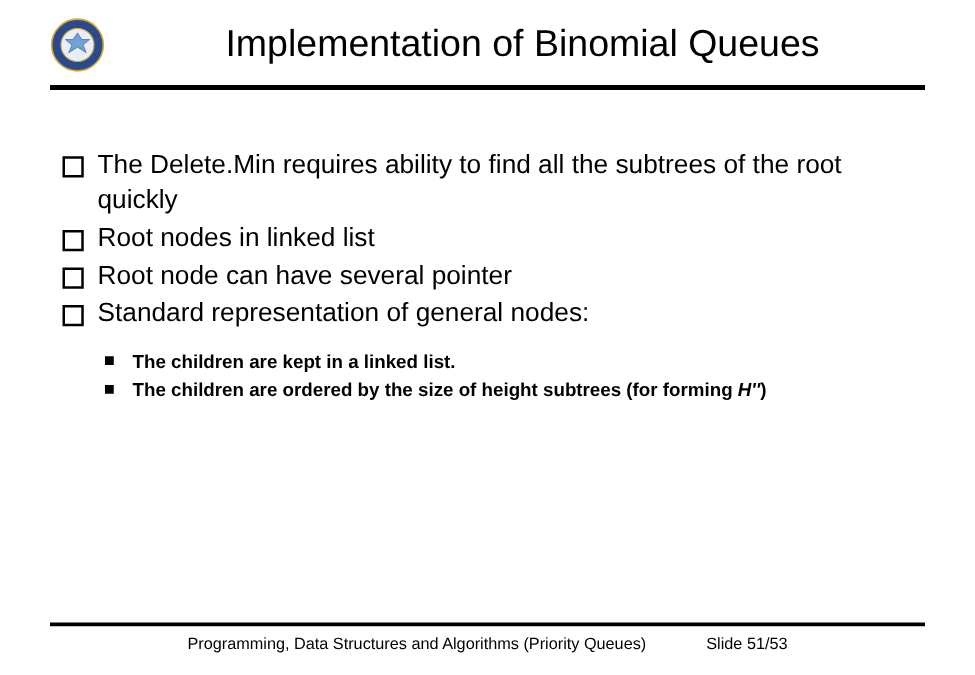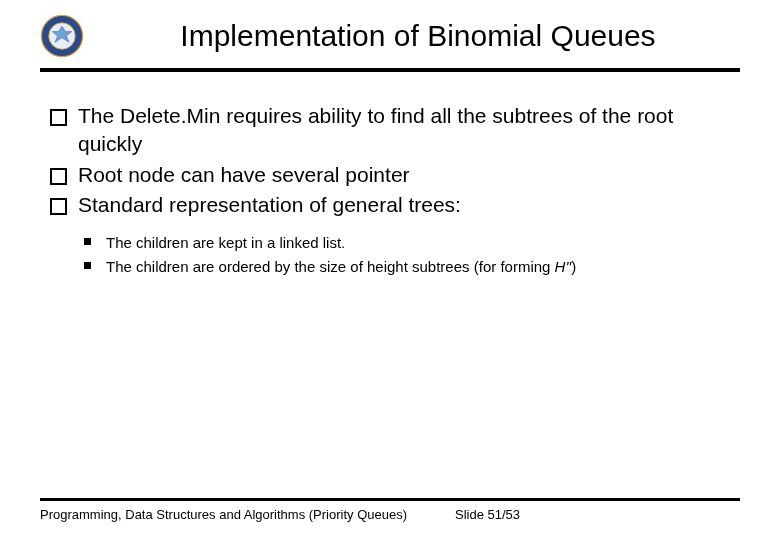--- a/index.html
+++ b/index.html
@@ -33,20 +33,21 @@
   .rule-top {
     margin: 10px 40px 0 40px;
     border: 0;
     border-top: 4px solid #000;
   }
   .content {
     padding: 30px 44px 0 44px;
   }
   ul.main {
     list-style: none;
+    margin-top: 16px;
   }
   ul.main > li {
     position: relative;
     padding-left: 34px;
     font-size: 21px;
     line-height: 1.35;
     color: #000;
     margin-bottom: 2px;
   }
   ul.main > li::before {
@@ -61,21 +62,21 @@
   }
   ul.sub {
     list-style: none;
     margin-top: 12px;
     margin-left: 34px;
   }
   ul.sub > li {
     position: relative;
     padding-left: 28px;
     font-size: 15px;
-    font-weight: normal;
+    font-weight: bold;
     line-height: 1.55;
     color: #000;
   }
   ul.sub > li::before {
     content: "";
     position: absolute;
     left: 6px;
     top: 7px;
     width: 7px;
     height: 7px;
@@ -88,21 +89,21 @@
     bottom: 18px;
     padding: 0 40px;
   }
   .rule-bottom {
     border: 0;
     border-top: 3px solid #000;
     margin-bottom: 6px;
   }
   .footer-row {
     display: flex;
-    justify-content: flex-start;
+    justify-content: center;
     font-size: 13px;
     color: #000;
     gap: 48px;
   }
   .italic { font-style: italic; }
 </style>
 </head>
 <body>
 
 <div class="header">
@@ -112,22 +113,23 @@
     <path d="M50 28 L58 40 L72 40 L60 50 L66 64 L50 54 L34 64 L40 50 L28 40 L42 40 Z" fill="#6fa3d8" stroke="#2b4a8b" stroke-width="1"></path>
   </svg>
   <div class="title">Implementation of Binomial Queues</div>
 </div>
 
 <hr class="rule-top">
 
 <div class="content">
   <ul class="main">
     <li>The Delete.Min requires ability to find all the subtrees of the root quickly</li>
+    <li>Root nodes in linked list</li>
     <li>Root node can have several pointer</li>
-    <li>Standard representation of general trees:</li>
+    <li>Standard representation of general nodes:</li>
   </ul>
   <ul class="sub">
     <li>The children are kept in a linked list.</li>
     <li>
       <span>The children are ordered by the size of height subtrees (for forming </span><span class="italic">H''</span><span>)</span>
     </li>
   </ul>
 </div>
 
 <div class="footer">

